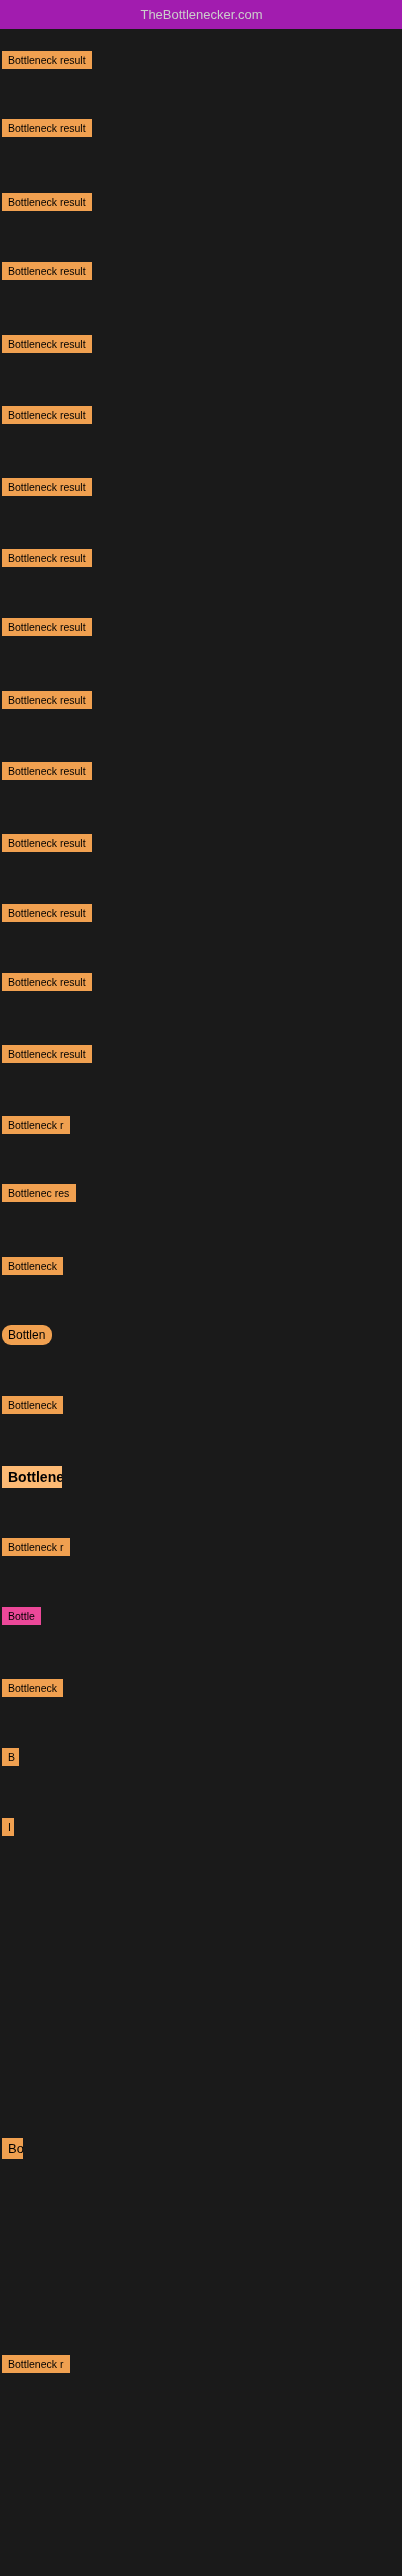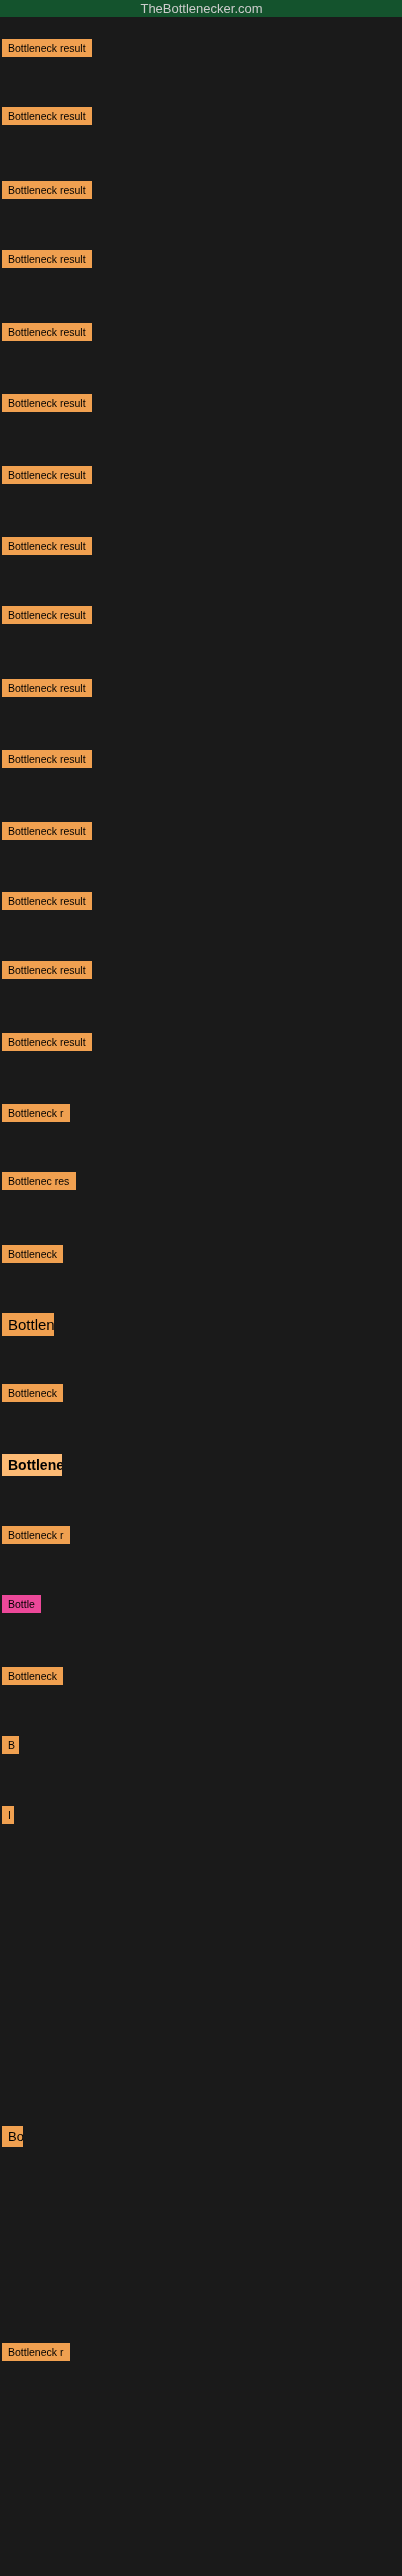--- a/index.html
+++ b/index.html
@@ -13,22 +13,22 @@
       min-height: 2576px;
       background-color: #1a1a1a;
       font-family: Arial, sans-serif;
       position: relative;
     }
 
     .site-title {
       text-align: center;
       color: #cccccc;
       font-size: 13px;
-      padding: 1px 0;
-      background-color: #14532d;
+      padding: 7px 0;
+      background-color: #a21caf;
     }
   </style>
 </head>
 <body>
 
 <div class="site-title">TheBottlenecker.com</div>
 
 <div id="items-container" style="position: relative; width: 403px; height: 2560px;">
 <div style="position: absolute; top: 22px; left: 1.6px; background-color: rgb(240, 160, 80); color: rgb(0, 0, 0); font-size: 10.5px; padding: 3.2px 6.4px; white-space: nowrap; overflow: hidden; max-width: 105px;">Bottleneck result</div>
     <div style="position: absolute; top: 90px; left: 1.6px; background-color: rgb(240, 160, 80); color: rgb(0, 0, 0); font-size: 10.5px; padding: 3.2px 6.4px; white-space: nowrap; overflow: hidden; max-width: 105px;">Bottleneck result</div>
@@ -41,21 +41,21 @@
     <div style="position: absolute; top: 589px; left: 1.6px; background-color: rgb(240, 160, 80); color: rgb(0, 0, 0); font-size: 10.5px; padding: 3.2px 6.4px; white-space: nowrap; overflow: hidden; max-width: 105px;">Bottleneck result</div>
     <div style="position: absolute; top: 662px; left: 1.6px; background-color: rgb(240, 160, 80); color: rgb(0, 0, 0); font-size: 10.5px; padding: 3.2px 6.4px; white-space: nowrap; overflow: hidden; max-width: 105px;">Bottleneck result</div>
     <div style="position: absolute; top: 733px; left: 1.6px; background-color: rgb(240, 160, 80); color: rgb(0, 0, 0); font-size: 10.5px; padding: 3.2px 6.4px; white-space: nowrap; overflow: hidden; max-width: 105px;">Bottleneck result</div>
     <div style="position: absolute; top: 805px; left: 1.6px; background-color: rgb(240, 160, 80); color: rgb(0, 0, 0); font-size: 10.5px; padding: 3.2px 6.4px; white-space: nowrap; overflow: hidden; max-width: 105px;">Bottleneck result</div>
     <div style="position: absolute; top: 875px; left: 1.6px; background-color: rgb(240, 160, 80); color: rgb(0, 0, 0); font-size: 10.5px; padding: 3.2px 6.4px; white-space: nowrap; overflow: hidden; max-width: 105px;">Bottleneck result</div>
     <div style="position: absolute; top: 944px; left: 1.6px; background-color: rgb(240, 160, 80); color: rgb(0, 0, 0); font-size: 10.5px; padding: 3.2px 6.4px; white-space: nowrap; overflow: hidden; max-width: 105px;">Bottleneck result</div>
     <div style="position: absolute; top: 1016px; left: 1.6px; background-color: rgb(240, 160, 80); color: rgb(0, 0, 0); font-size: 10.5px; padding: 3.2px 6.4px; white-space: nowrap; overflow: hidden; max-width: 95px;">Bottleneck result</div>
     <div style="position: absolute; top: 1087px; left: 1.6px; background-color: rgb(240, 160, 80); color: rgb(0, 0, 0); font-size: 10.5px; padding: 3.2px 6.4px; white-space: nowrap; overflow: hidden; max-width: 76px;">Bottleneck r</div>
     <div style="position: absolute; top: 1155px; left: 1.6px; background-color: rgb(240, 160, 80); color: rgb(0, 0, 0); font-size: 10.5px; padding: 3.2px 6.4px; white-space: nowrap; overflow: hidden; max-width: 81px;">Bottlenec res</div>
     <div style="position: absolute; top: 1228px; left: 1.6px; background-color: rgb(240, 160, 80); color: rgb(0, 0, 0); font-size: 10.5px; padding: 3.2px 6.4px; white-space: nowrap; overflow: hidden; max-width: 66px;">Bottleneck</div>
-    <div style="position: absolute; top: 1296px; left: 1.6px; background-color: rgb(240, 160, 80); color: rgb(0, 0, 0); font-size: 15px; padding: 3.2px 6.4px; white-space: nowrap; overflow: hidden; max-width: 52px;">Bottlen</div>
+    <div style="position: absolute; top: 1296px; left: 1.6px; background-color: rgb(240, 160, 80); color: rgb(0, 0, 0); font-size: 12px; padding: 3.2px 6.4px; white-space: nowrap; overflow: hidden; max-width: 52px; border-radius: 9px;">Bottlen</div>
     <div style="position: absolute; top: 1367px; left: 1.6px; background-color: rgb(240, 160, 80); color: rgb(0, 0, 0); font-size: 10.5px; padding: 3.2px 6.4px; white-space: nowrap; overflow: hidden; max-width: 66px;">Bottleneck</div>
     <div style="position: absolute; top: 1437px; left: 1.6px; background-color: #fdba74; color: rgb(0, 0, 0); font-size: 14px; padding: 3.2px 6.4px; white-space: nowrap; overflow: hidden; max-width: 60px; font-weight: bold;">Bottlenec</div>
     <div style="position: absolute; top: 1509px; left: 1.6px; background-color: rgb(240, 160, 80); color: rgb(0, 0, 0); font-size: 10.5px; padding: 3.2px 6.4px; white-space: nowrap; overflow: hidden; max-width: 76px;">Bottleneck r</div>
     <div style="position: absolute; top: 1578px; left: 1.6px; background-color: #ec4899; color: rgb(0, 0, 0); font-size: 10.5px; padding: 3.2px 6.4px; white-space: nowrap; overflow: hidden; max-width: 47px;">Bottle</div>
     <div style="position: absolute; top: 1650px; left: 1.6px; background-color: rgb(240, 160, 80); color: rgb(0, 0, 0); font-size: 10.5px; padding: 3.2px 6.4px; white-space: nowrap; overflow: hidden; max-width: 66px;">Bottleneck</div>
     <div style="position: absolute; top: 1719px; left: 1.6px; background-color: rgb(240, 160, 80); color: rgb(0, 0, 0); font-size: 10.5px; padding: 3.2px 6.4px; white-space: nowrap; overflow: hidden; max-width: 17.7px;">B</div>
     <div style="position: absolute; top: 1789px; left: 1.6px; background-color: rgb(240, 160, 80); color: rgb(0, 0, 0); font-size: 10.5px; padding: 3.2px 6.4px; white-space: nowrap; overflow: hidden; max-width: 8px;">I</div>
     <div style="position: absolute; top: 2109px; left: 1.6px; background-color: rgb(240, 160, 80); color: rgb(0, 0, 0); font-size: 13px; padding: 3.2px 6.4px; white-space: nowrap; overflow: hidden; max-width: 21px;">Bo</div>
     <div style="position: absolute; top: 2326px; left: 1.6px; background-color: rgb(240, 160, 80); color: rgb(0, 0, 0); font-size: 10.5px; padding: 3.2px 6.4px; white-space: nowrap; overflow: hidden; max-width: 76px;">Bottleneck r</div>
   </div>

